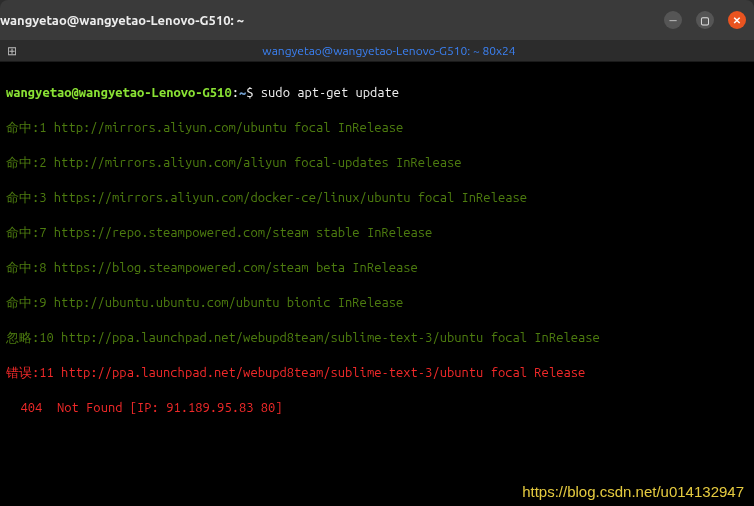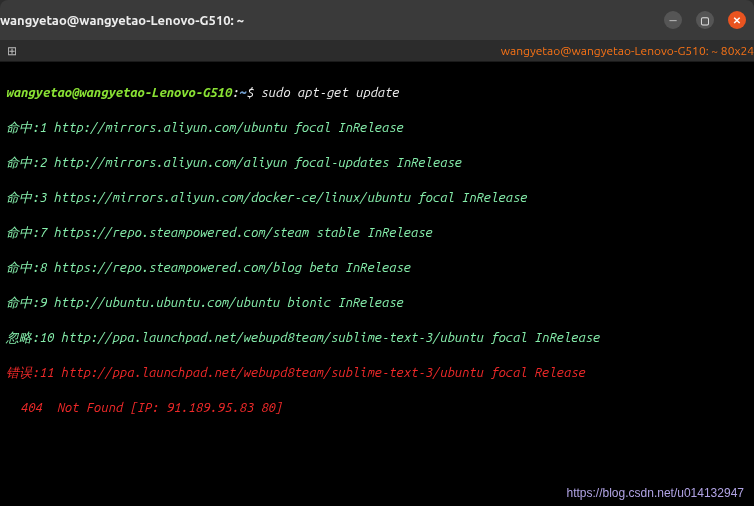--- a/index.html
+++ b/index.html
@@ -55,48 +55,48 @@
       font-size: 12px;
       border-bottom: 1px solid #1a1a1a;
     }
     .menu-icon {
       width: 24px;
       text-align: center;
       color: #bbb;
     }
     .menu-title {
       flex: 1;
-      text-align: right;
-      color: #f97316;
+      text-align: center;
+      color: #3b82f6;
     }
     .terminal {
       background: #000;
       color: #ccc;
       padding: 4px 6px;
       line-height: 1.35;
       font-size: 13px;
       height: calc(100% - 56px);
       white-space: pre-wrap;
       word-break: break-all;
     }
-    .line { display: block; font-style: italic; }
+    .line { display: block; }
     .prompt-user { color: #8ae234; font-weight: bold; }
     .prompt-colon { color: #eee; }
     .prompt-path { color: #729fcf; font-weight: bold; }
     .prompt-dollar { color: #eee; }
     .cmd { color: #eee; }
-    .out-gray { color: #86efac; }
+    .out-gray { color: #4d7c0f; }
     .out-red { color: #ef2929; }
     .watermark {
       position: absolute;
       right: 10px;
       bottom: 6px;
-      color: #c4b5fd;
+      color: #fde047;
       font-family: sans-serif;
-      font-size: 12px;
+      font-size: 15px;
       opacity: 0.9;
     }
   </style>
 </head>
 <body>
 
 <div class="titlebar">
   <span class="title-text">wangyetao@wangyetao-Lenovo-G510: ~</span>
   <div class="win-controls">
     <div class="win-btn min">─</div>
@@ -109,21 +109,21 @@
   <span class="menu-icon">⊞</span>
   <span class="menu-title">wangyetao@wangyetao-Lenovo-G510: ~ 80x24</span>
 </div>
 
 <div class="terminal">
 <span class="line"><span class="prompt-user">wangyetao@wangyetao-Lenovo-G510</span><span class="prompt-colon">:</span><span class="prompt-path">~</span><span class="prompt-dollar">$</span> <span class="cmd">sudo apt-get update</span></span>
 <span class="line out-gray">命中:1 http://mirrors.aliyun.com/ubuntu focal InRelease</span>
 <span class="line out-gray">命中:2 http://mirrors.aliyun.com/aliyun focal-updates InRelease</span>
 <span class="line out-gray">命中:3 https://mirrors.aliyun.com/docker-ce/linux/ubuntu focal InRelease</span>
 <span class="line out-gray">命中:7 https://repo.steampowered.com/steam stable InRelease</span>
-<span class="line out-gray">命中:8 https://repo.steampowered.com/blog beta InRelease</span>
+<span class="line out-gray">命中:8 https://blog.steampowered.com/steam beta InRelease</span>
 <span class="line out-gray">命中:9 http://ubuntu.ubuntu.com/ubuntu bionic InRelease</span>
 <span class="line out-gray">忽略:10 http://ppa.launchpad.net/webupd8team/sublime-text-3/ubuntu focal InRelease</span>
 <span class="line out-red">错误:11 http://ppa.launchpad.net/webupd8team/sublime-text-3/ubuntu focal Release</span>
 <span class="line out-red">  404  Not Found [IP: 91.189.95.83 80]</span>
 
 
 
 
 
 </div>

